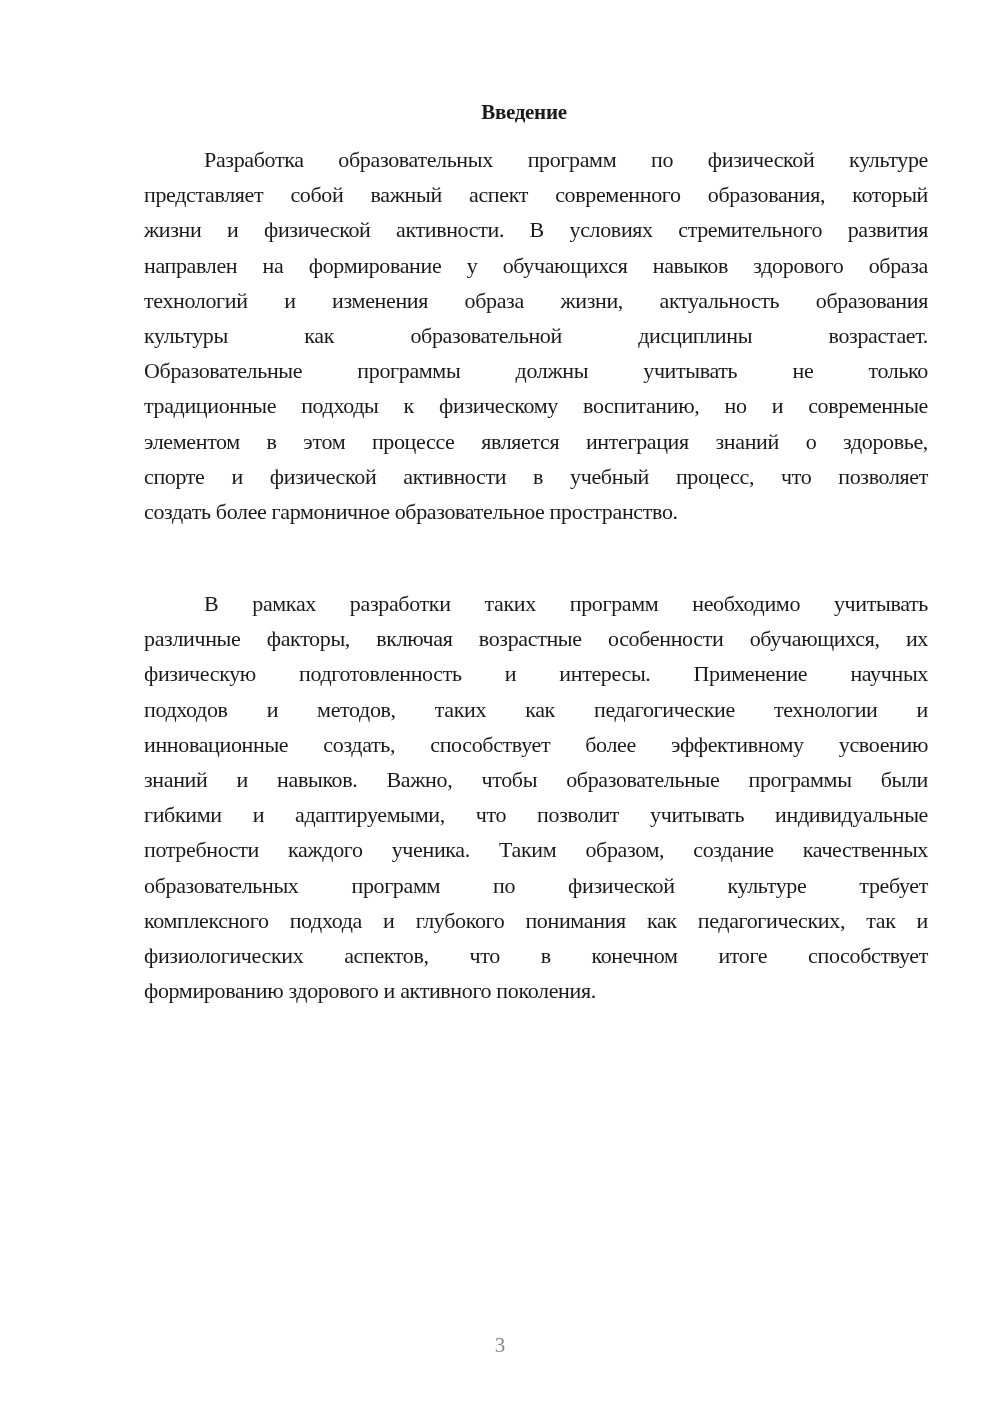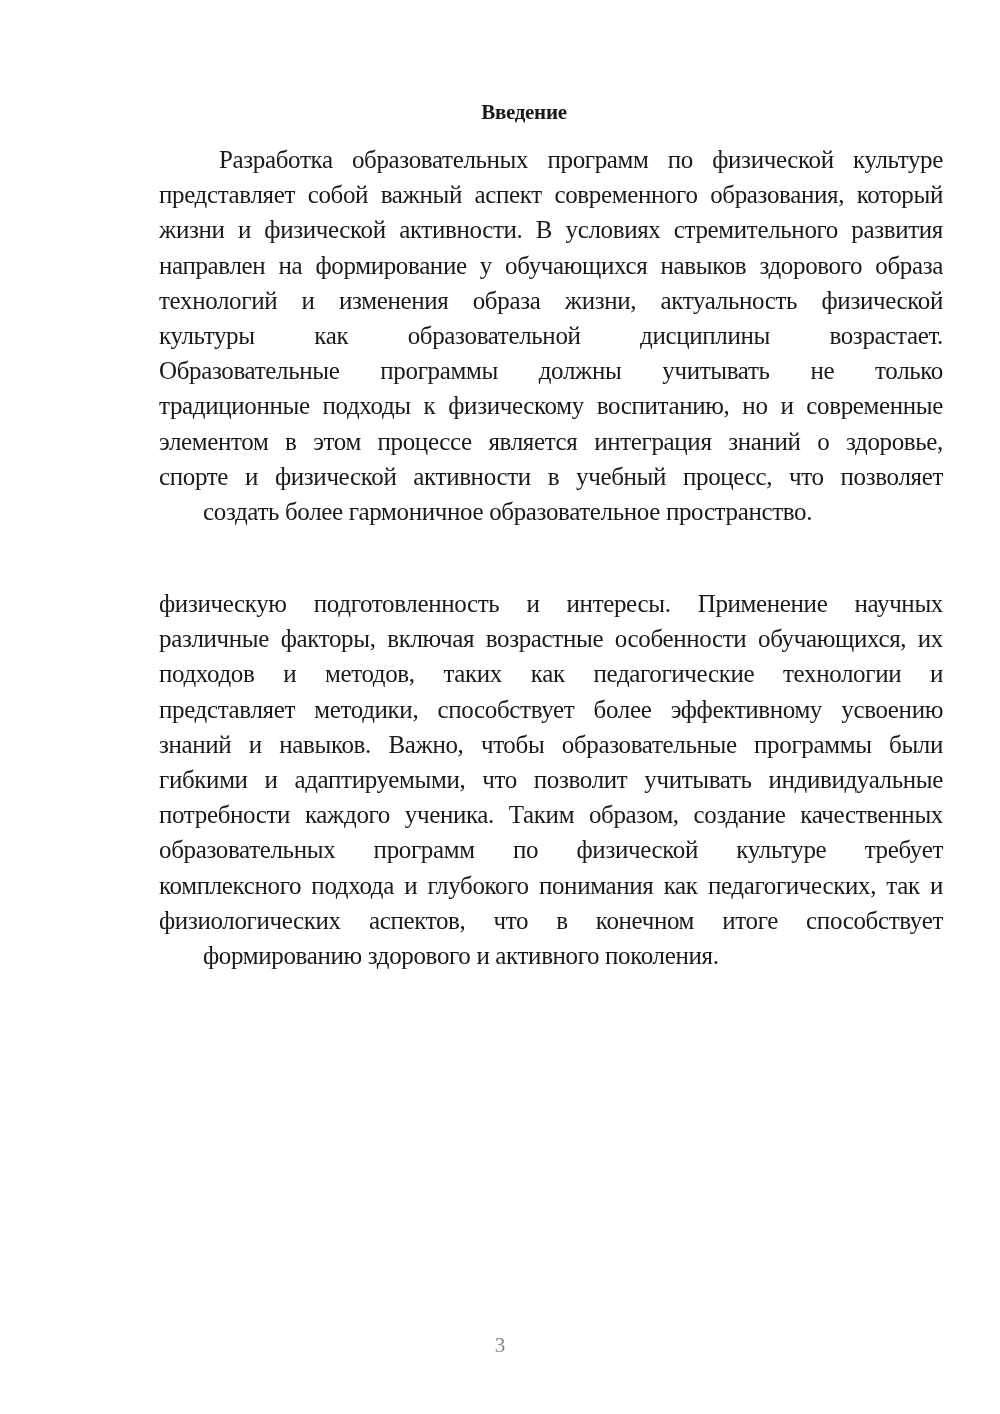--- a/index.html
+++ b/index.html
@@ -23,39 +23,38 @@
       width: 1000px;
       text-align: center;
       font-weight: bold;
       font-size: 21px;
       line-height: 28px;
       letter-spacing: -0.3px;
       padding-left: 16px;
     }
     .para {
       position: absolute;
-      left: 159px;
+      left: 144px;
       width: 784px;
-      font-size: 25px;
+      font-size: 22px;
     }
     .line {
       display: block;
       height: 35.2px;
       line-height: 35.2px;
       white-space: nowrap;
       text-align: justify;
       text-align-last: justify;
       letter-spacing: -0.35px;
     }
     .line.first {
       text-indent: 60px;
     }
     .line.last {
       text-align-last: left;
-      margin-left: 44px;
     }
     #para1 { top: 142px; }
     #para2 { top: 586px; }
     .page-number {
       position: absolute;
       top: 1333px;
       left: 0;
       width: 1000px;
       text-align: center;
       font-size: 21px;
@@ -66,34 +65,35 @@
 <body>
 
 <div class="page">
   <div class="heading">Введение</div>
 
   <div class="para" id="para1">
     <span class="line first">Разработка образовательных программ по физической культуре</span>
     <span class="line">представляет собой важный аспект современного образования, который</span>
     <span class="line">жизни и физической активности. В условиях стремительного развития</span>
     <span class="line">направлен на формирование у обучающихся навыков здорового образа</span>
-    <span class="line">технологий и изменения образа жизни, актуальность физической</span>
+    <span class="line">технологий и изменения образа жизни, актуальность образования</span>
     <span class="line">культуры как образовательной дисциплины возрастает.</span>
     <span class="line">Образовательные программы должны учитывать не только</span>
     <span class="line">традиционные подходы к физическому воспитанию, но и современные</span>
     <span class="line">элементом в этом процессе является интеграция знаний о здоровье,</span>
     <span class="line">спорте и физической активности в учебный процесс, что позволяет</span>
     <span class="line last">создать более гармоничное образовательное пространство.</span>
   </div>
 
   <div class="para" id="para2">
+    <span class="line first">В рамках разработки таких программ необходимо учитывать</span>
+    <span class="line">различные факторы, включая возрастные особенности обучающихся, их</span>
     <span class="line">физическую подготовленность и интересы. Применение научных</span>
-    <span class="line">различные факторы, включая возрастные особенности обучающихся, их</span>
     <span class="line">подходов и методов, таких как педагогические технологии и</span>
-    <span class="line">представляет методики, способствует более эффективному усвоению</span>
+    <span class="line">инновационные создать, способствует более эффективному усвоению</span>
     <span class="line">знаний и навыков. Важно, чтобы образовательные программы были</span>
     <span class="line">гибкими и адаптируемыми, что позволит учитывать индивидуальные</span>
     <span class="line">потребности каждого ученика. Таким образом, создание качественных</span>
     <span class="line">образовательных программ по физической культуре требует</span>
     <span class="line">комплексного подхода и глубокого понимания как педагогических, так и</span>
     <span class="line">физиологических аспектов, что в конечном итоге способствует</span>
     <span class="line last">формированию здорового и активного поколения.</span>
   </div>
 
   <div class="page-number">3</div>

